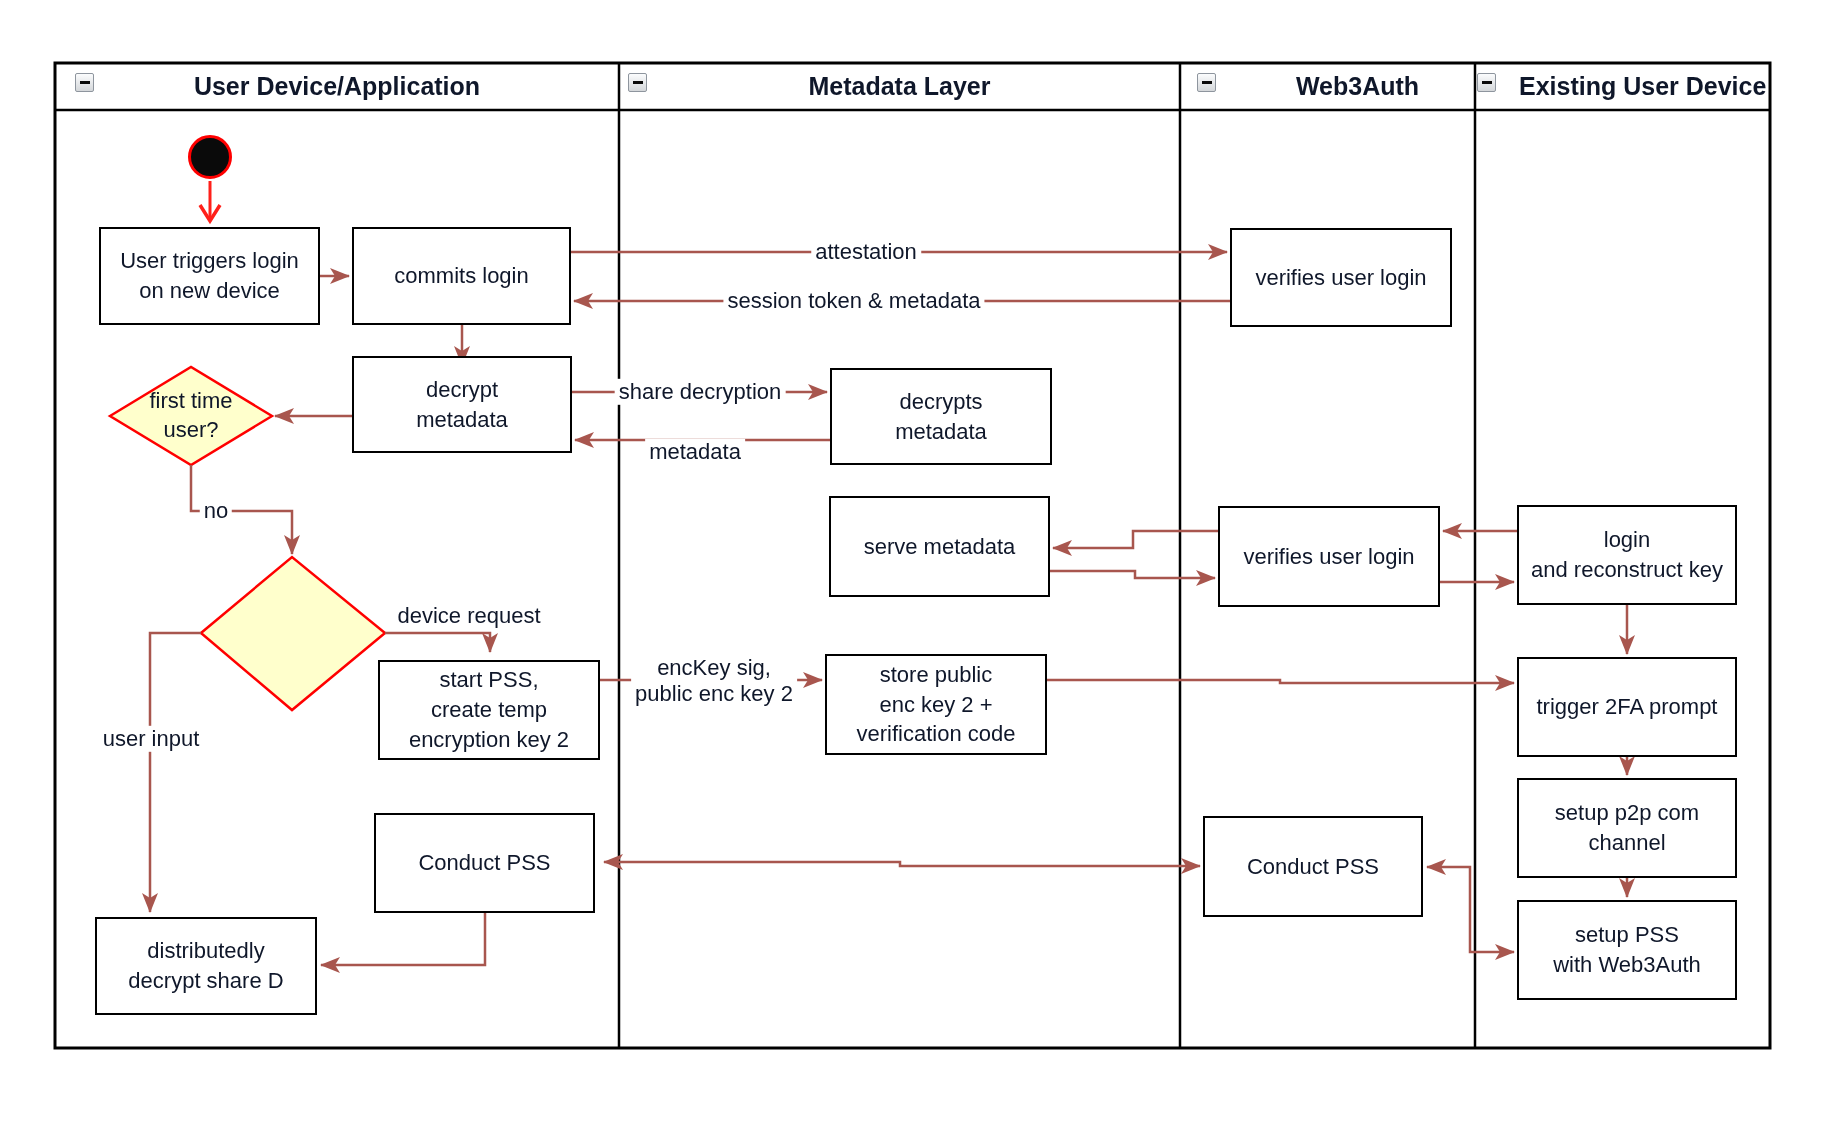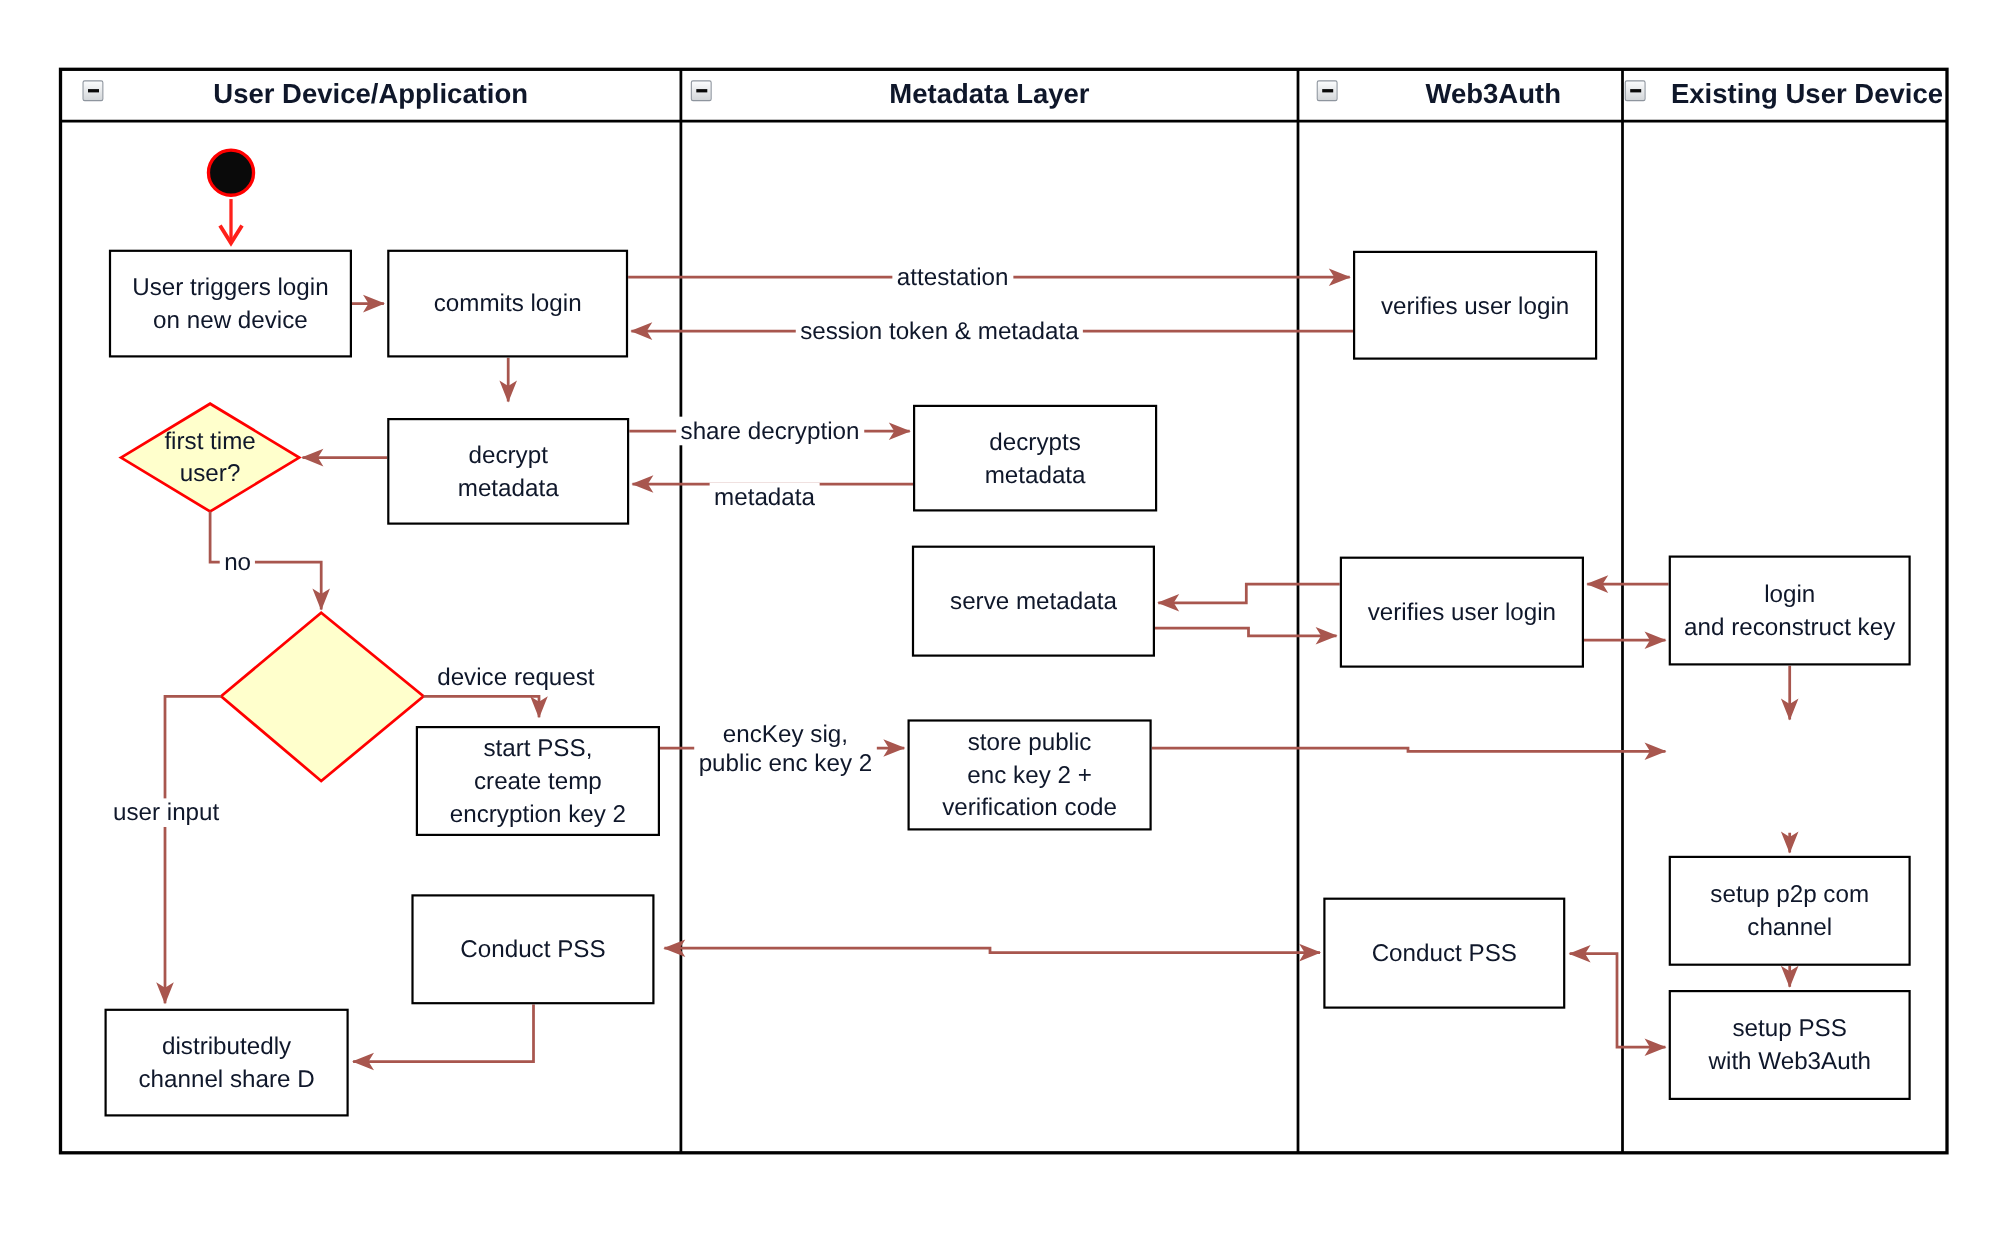--- a/index.html
+++ b/index.html
@@ -102,42 +102,43 @@
   <div class="collapse" style="left:1477px;top:73px;">
       <span class="dash"></span>
     </div>
 
   <div class="startnode"></div>
 
   <div class="node" style="left:99px;top:227px;width:221px;height:98px;">User triggers login
 on new device</div>
   <div class="node" style="left:352px;top:227px;width:219px;height:98px;">commits login</div>
   <div class="node" style="left:1230px;top:228px;width:222px;height:99px;">verifies user login</div>
-  <div class="node" style="left:352px;top:380px;width:220px;height:97px;">decrypt
+  <div class="node" style="left:352px;top:356px;width:220px;height:97px;">decrypt
 metadata</div>
   <div class="node" style="left:830px;top:368px;width:222px;height:97px;">decrypts
 metadata</div>
   <div class="node" style="left:829px;top:496px;width:221px;height:101px;">serve metadata</div>
   <div class="node" style="left:1218px;top:506px;width:222px;height:101px;">verifies user login</div>
   <div class="node" style="left:1517px;top:505px;width:220px;height:100px;">login
 and reconstruct key</div>
   <div class="node" style="left:378px;top:660px;width:222px;height:100px;">start PSS,
 create temp
 encryption key 2</div>
   <div class="node" style="left:825px;top:654px;width:222px;height:101px;">store public
 enc key 2 +
 verification code</div>
+  <div class="node" style="left:1517px;top:657px;width:220px;height:100px;">trigger 2FA prompt</div>
   <div class="node" style="left:1517px;top:778px;width:220px;height:100px;">setup p2p com
 channel</div>
   <div class="node" style="left:1517px;top:900px;width:220px;height:100px;">setup PSS
 with Web3Auth</div>
   <div class="node" style="left:374px;top:813px;width:221px;height:100px;">Conduct PSS</div>
   <div class="node" style="left:1203px;top:816px;width:220px;height:101px;">Conduct PSS</div>
   <div class="node" style="left:95px;top:917px;width:222px;height:98px;">distributedly
-channel share D</div>
+decrypt share D</div>
 
   <div class="dtext" style="left:121px;top:380px;width:140px;height:72px;">first time
 user?</div>
 
   <div class="elabel" style="left:866px;top:252px;">attestation</div>
   <div class="elabel" style="left:854px;top:301px;">session token &amp; metadata</div>
   <div class="elabel" style="left:700px;top:392px;">share decryption</div>
   <div class="elabel" style="left:695px;top:452px;">metadata</div>
   <div class="elabel" style="left:216px;top:511px;">no</div>
   <div class="elabel" style="left:469px;top:616px;">device request</div>

